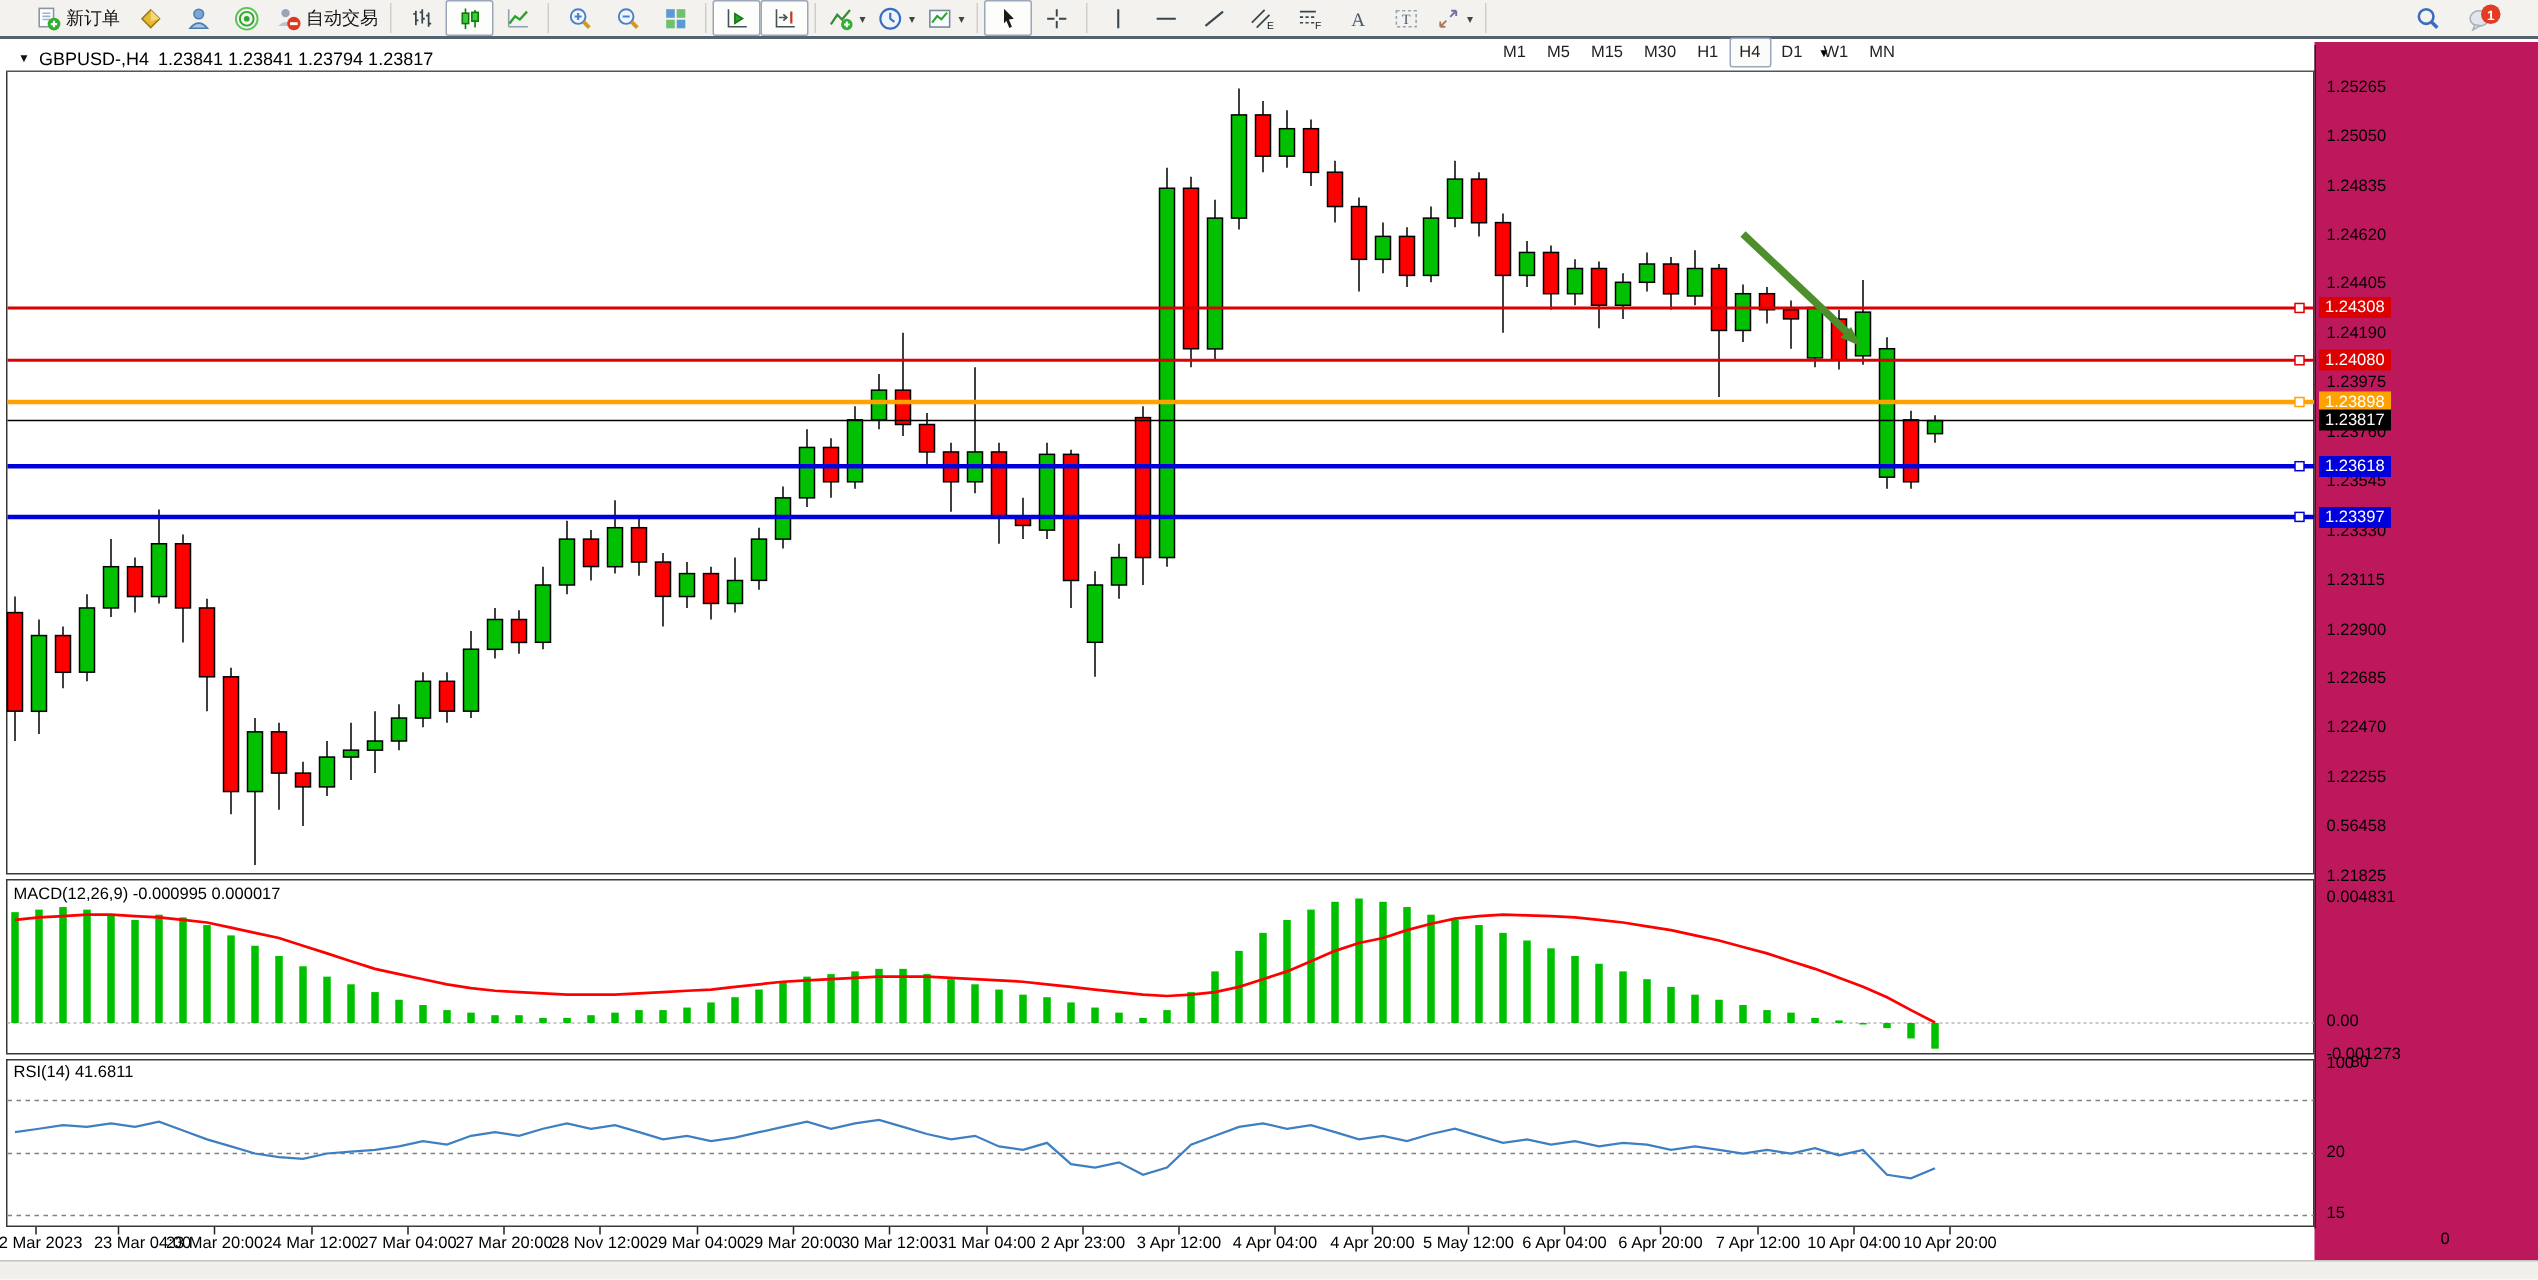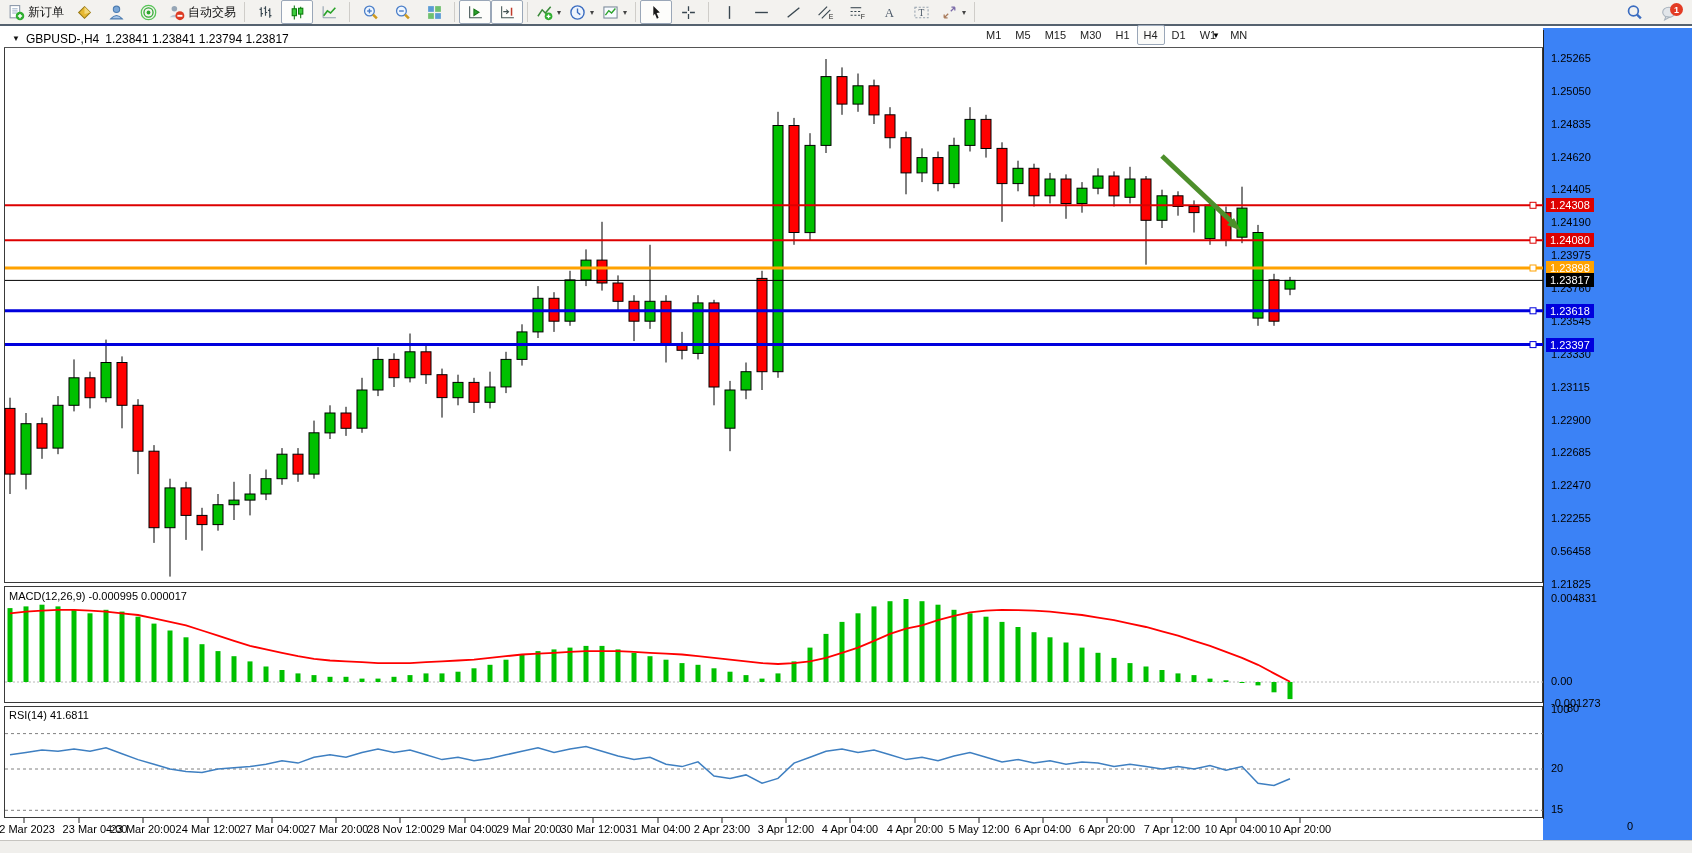--- a/index.html
+++ b/index.html
@@ -1,18 +1,18 @@
 <!DOCTYPE html>
 <html><head>
 <meta charset="utf-8">
 <style>
   html,body{margin:0;padding:0;width:1692px;height:853px;overflow:hidden;background:#fff;
     font-family:"Liberation Sans",sans-serif;position:relative;-webkit-font-smoothing:antialiased;}
   .toolbar{position:absolute;top:0;left:0;width:1692px;height:26px;background:#f3f2ef;
-    border-bottom:2px solid #55626f;display:flex;align-items:center;padding:0 4px;box-sizing:border-box;z-index:40;}
+    border-bottom:2px solid #55626f;display:flex;align-items:center;padding:0 20px;box-sizing:border-box;z-index:40;}
   .tb-btn{height:22px;min-width:24px;display:flex;align-items:center;justify-content:center;gap:3px;
     padding:0 3px;border:1px solid transparent;border-radius:2px;}
   .tb-btn.sel{background:#fdfdfb;border-color:#9aa7b8;}
   .tb-btn svg{display:block;}
   .tb-sep{width:1px;height:20px;background:#cfcdc9;margin:0 4px;}
   .tb-label{font-size:12px;color:#111;white-space:nowrap;}
   .dd{font-size:8px;color:#444;margin-left:1px;}
   .tf-btn{font-size:11px;color:#222;padding:3px 6px;border:1px solid transparent;border-radius:2px;margin-top:46px;}
   .tf-btn.sel{border-color:#9aa7b8;background:#fbfbf9;}
   .spacer{flex:1;}
@@ -21,21 +21,21 @@
   .pane{position:absolute;left:4px;width:1539px;background:#fff;border:1px solid #3a3a3a;box-sizing:border-box;z-index:1;}
   #pane-main{top:30px;height:553px;}
   #pane-macd{top:586px;height:117px;}
   #pane-rsi{top:706px;height:112px;}
   .title-strip{position:absolute;left:4px;top:30px;width:1684px;height:18px;background:#fff;
     border-bottom:1px solid #555;z-index:2;display:flex;align-items:center;gap:6px;padding-left:8px;box-sizing:border-box;}
   .title-strip .tri{font-size:8px;color:#111;}
   .title-text{font-size:12px;color:#000;}
   .ind-label{position:absolute;font-size:11px;color:#000;z-index:6;}
   #plot{position:absolute;left:0;top:0;z-index:5;pointer-events:none;}
-  .axis-col{position:absolute;left:1543px;top:28px;width:149px;height:812px;background:#3b82f6;z-index:6;}
+  .axis-col{position:absolute;left:1543px;top:28px;width:149px;height:812px;background:#be185d;z-index:6;}
   .axis-line{position:absolute;left:1543px;top:30px;width:1px;height:789px;background:#222;z-index:7;}
   .axis-lab{position:absolute;left:8px;font-size:11px;color:#000;white-space:nowrap;}
   .axis-badge{position:absolute;left:3px;font-size:11px;color:#fff;padding:1px 4px 1px 4px;white-space:nowrap;z-index:8;}
   .date-row{position:absolute;left:0;top:818px;width:1692px;height:22px;z-index:6;}
   .date-lab{position:absolute;top:5px;font-size:11px;color:#000;white-space:nowrap;transform:translateX(-50%);}
   .bottom-strip{position:absolute;left:0;top:840px;width:1692px;height:13px;background:#f0efec;border-top:1px solid #c6c4c0;z-index:6;}
   .mini-marker{position:absolute;font-size:8px;color:#000;z-index:9;}
   .zero-lab{position:absolute;font-size:11px;color:#000;z-index:9;}
 </style>
 </head>

